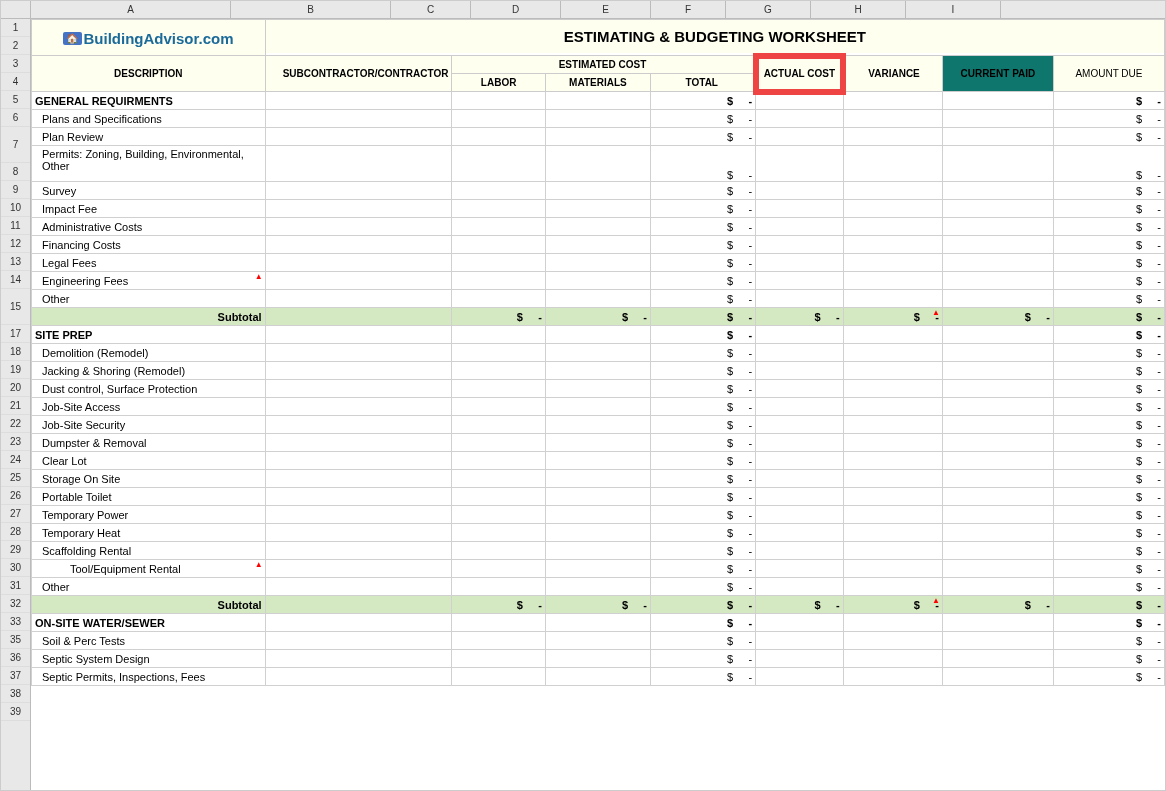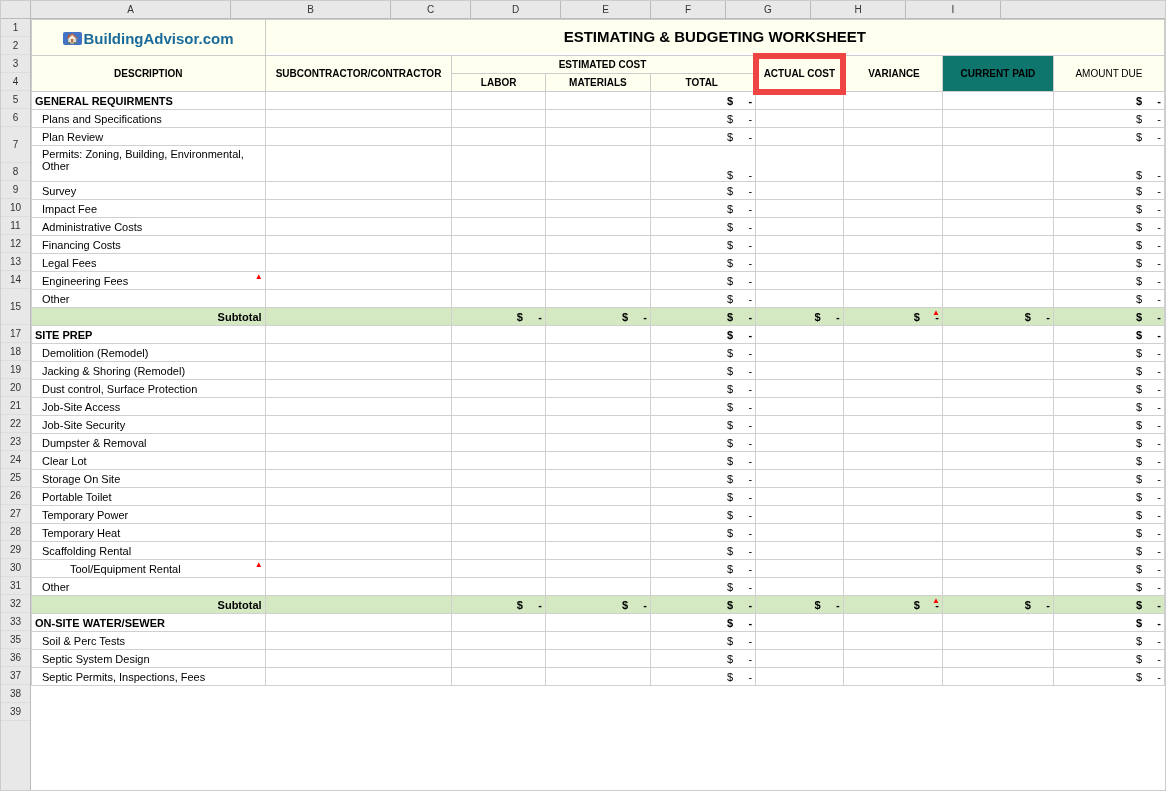--- a/index.html
+++ b/index.html
@@ -225,21 +225,21 @@
               <span style="font-size:15px; color:#1a6b9a;">BuildingAdvisor.com</span>
             </div>
           </td>
           <td colspan="8" style="background:#fffff0; font-size:15px; font-weight:bold; text-align:center; height:36px;">ESTIMATING &amp; BUDGETING WORKSHEET</td>
         </tr>
 
         <tr style="background:#fffff0;">
           <td rowspan="2" style="font-weight:bold; text-align:center; font-size:10px; background:#fffff0; border:1px solid #ccc;">
             <span>DESCRIPTION</span>
           </td>
-          <td rowspan="2" style="font-weight:bold; text-align:center; font-size:10px; background:#fffff0; border:1px solid #ccc;">
+          <td rowspan="2" style="font-weight:bold; text-align:right; font-size:10px; background:#fffff0; border:1px solid #ccc;">
             <span>SUBCONTRACTOR/CONTRACTOR</span>
           </td>
           <td colspan="3" style="font-weight:bold; text-align:center; font-size:10px; background:#fffff0; border:1px solid #ccc;margin-top:16px;">
             <span>ESTIMATED COST</span>
           </td>
           <td rowspan="2" style="font-weight:bold; text-align:center; font-size:10px; background:#fffff0; border:6px solid #ef4444;">
             <span>ACTUAL COST</span>
           </td>
           <td rowspan="2" style="font-weight:bold; text-align:center; font-size:10px; background:#fffff0; border:1px solid #ccc;">
             <span>VARIANCE</span>

